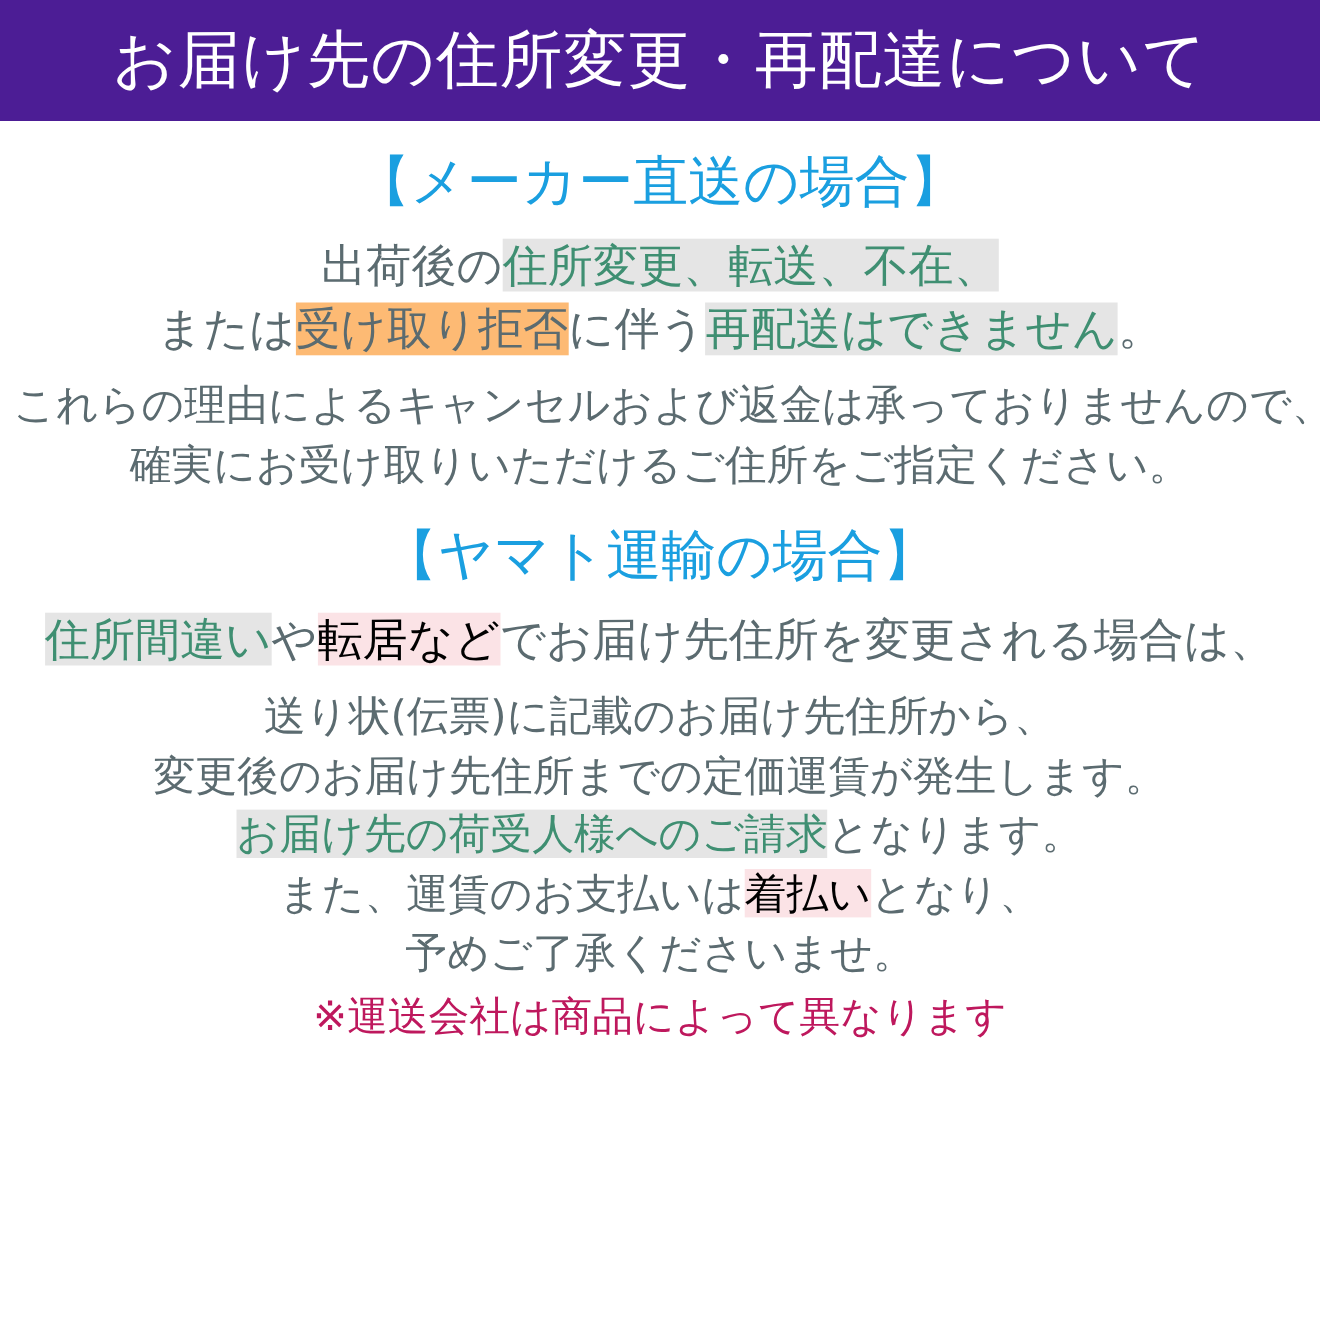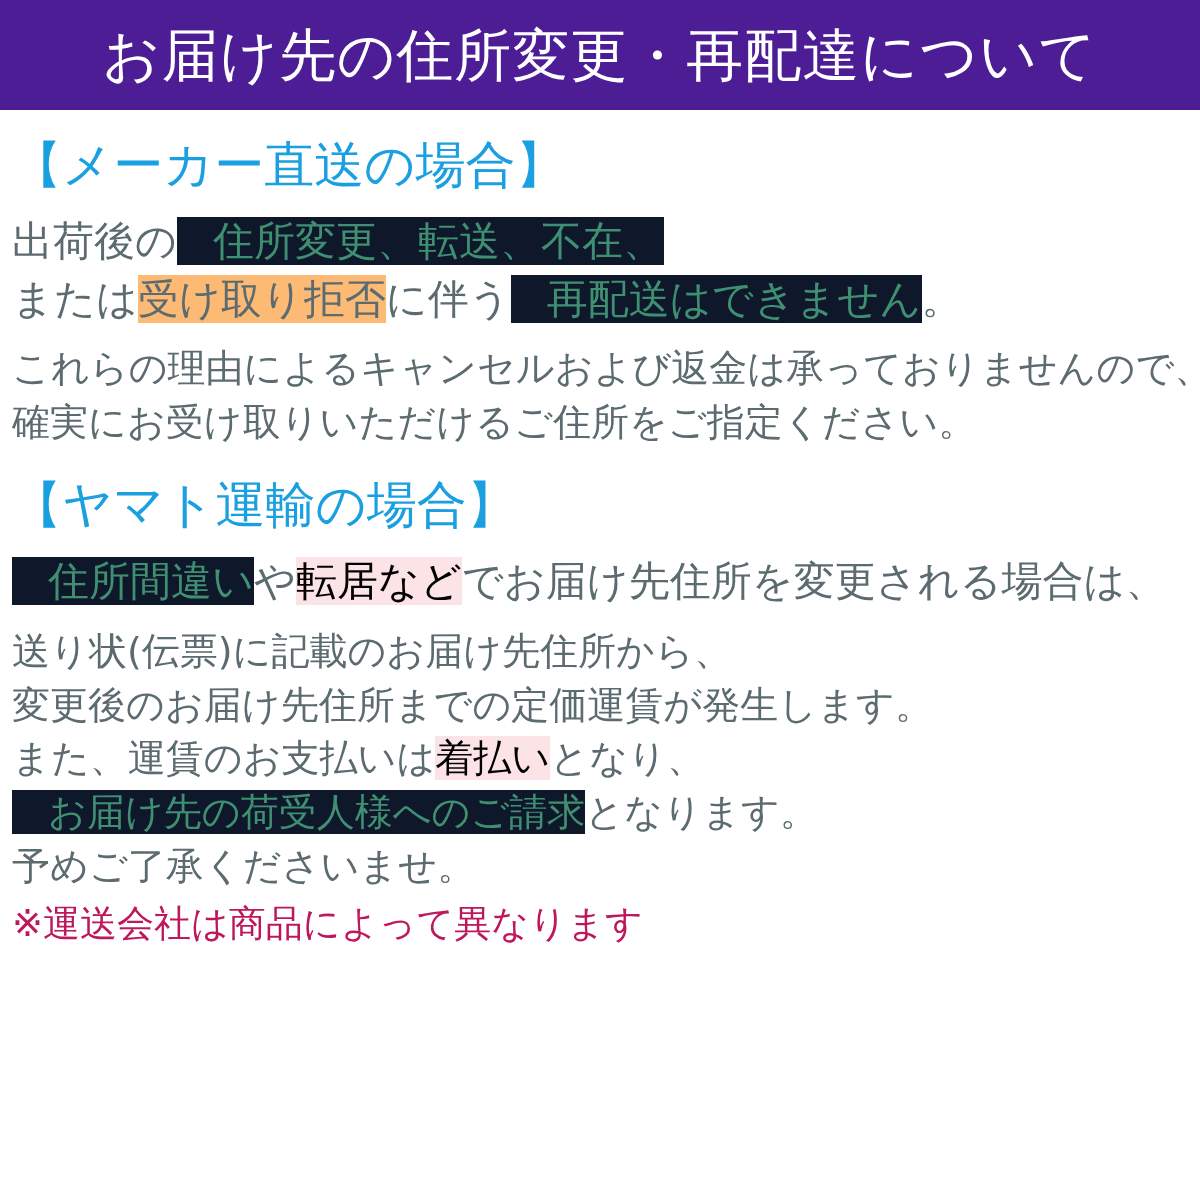--- a/index.html
+++ b/index.html
@@ -32,43 +32,43 @@
     color: #ffffff;
     font-size: 57px;
     letter-spacing: 1px;
     line-height: 1;
     white-space: nowrap;
     font-weight: 400;
   }
   .content {
     padding: 0 12px;
     box-sizing: border-box;
+    text-align: center;
   }
   .section-heading {
     color: #1a9fe0;
     font-size: 50px;
     line-height: 1.0;
     margin-top: 30px;
     margin-bottom: 22px;
     white-space: nowrap;
   }
   .line {
     color: #5b6b70;
     font-size: 41px;
     line-height: 1.42;
     white-space: nowrap;
     letter-spacing: 0px;
   }
   .line.small {
     font-size: 38px;
   }
   .hl-green {
-    background: #0f172a;
+    background: #e5e5e5;
     color: #3f8f72;
-    padding-left: 36px;
   }
   .hl-pink {
     background: #fdba74;
     color: #5b6b70;
   }
   .hl-pink-dark {
     background: #fbe3e6;
     color: #000000;
   }
   .note {
@@ -118,25 +118,25 @@
 
     <div class="line small block-gap-b">
       <span>送り状(伝票)に記載のお届け先住所から、</span>
     </div>
 
     <div class="line small">
       <span>変更後のお届け先住所までの定価運賃が発生します。</span>
     </div>
 
     <div class="line small">
-      <span>また、運賃のお支払いは</span><span class="hl-pink-dark">着払い</span><span>となり、</span>
+      <span class="hl-green">お届け先の荷受人様へのご請求</span><span>となります。</span>
     </div>
 
     <div class="line small">
-      <span class="hl-green">お届け先の荷受人様へのご請求</span><span>となります。</span>
+      <span>また、運賃のお支払いは</span><span class="hl-pink-dark">着払い</span><span>となり、</span>
     </div>
 
     <div class="line small">
       <span>予めご了承くださいませ。</span>
     </div>
 
     <div class="note">※運送会社は商品によって異なります</div>
 
   </div>
 </div>

